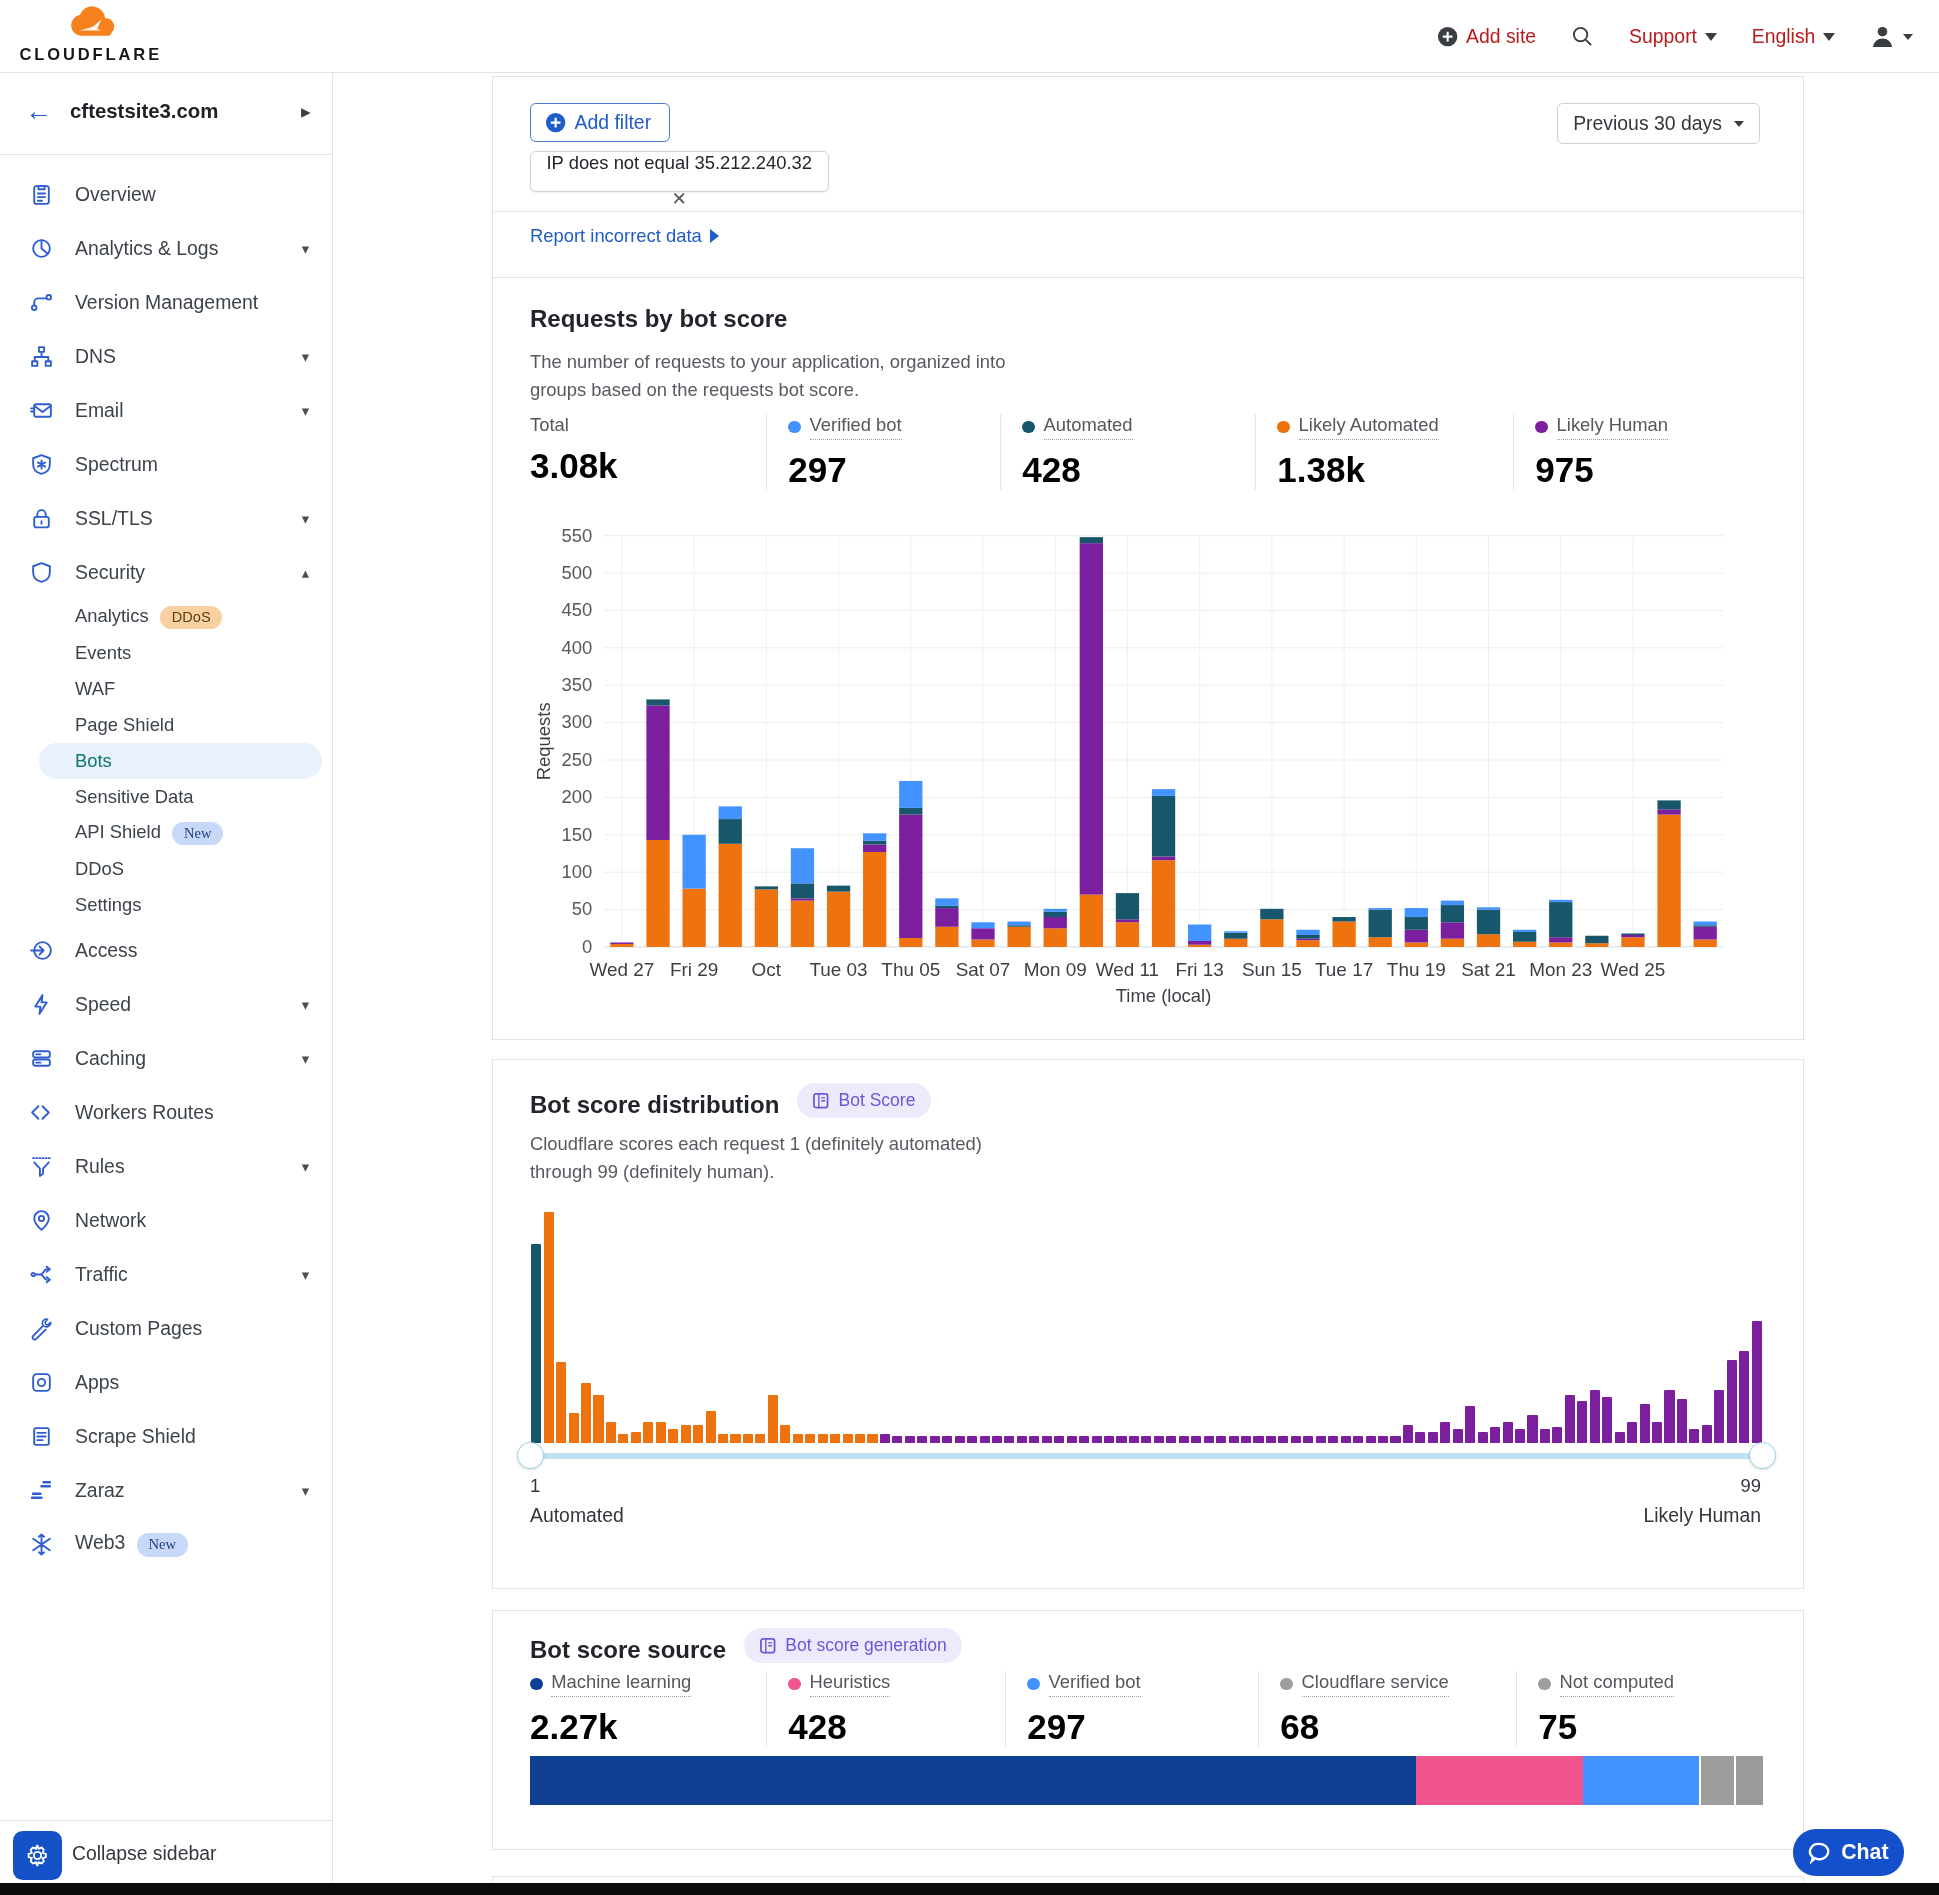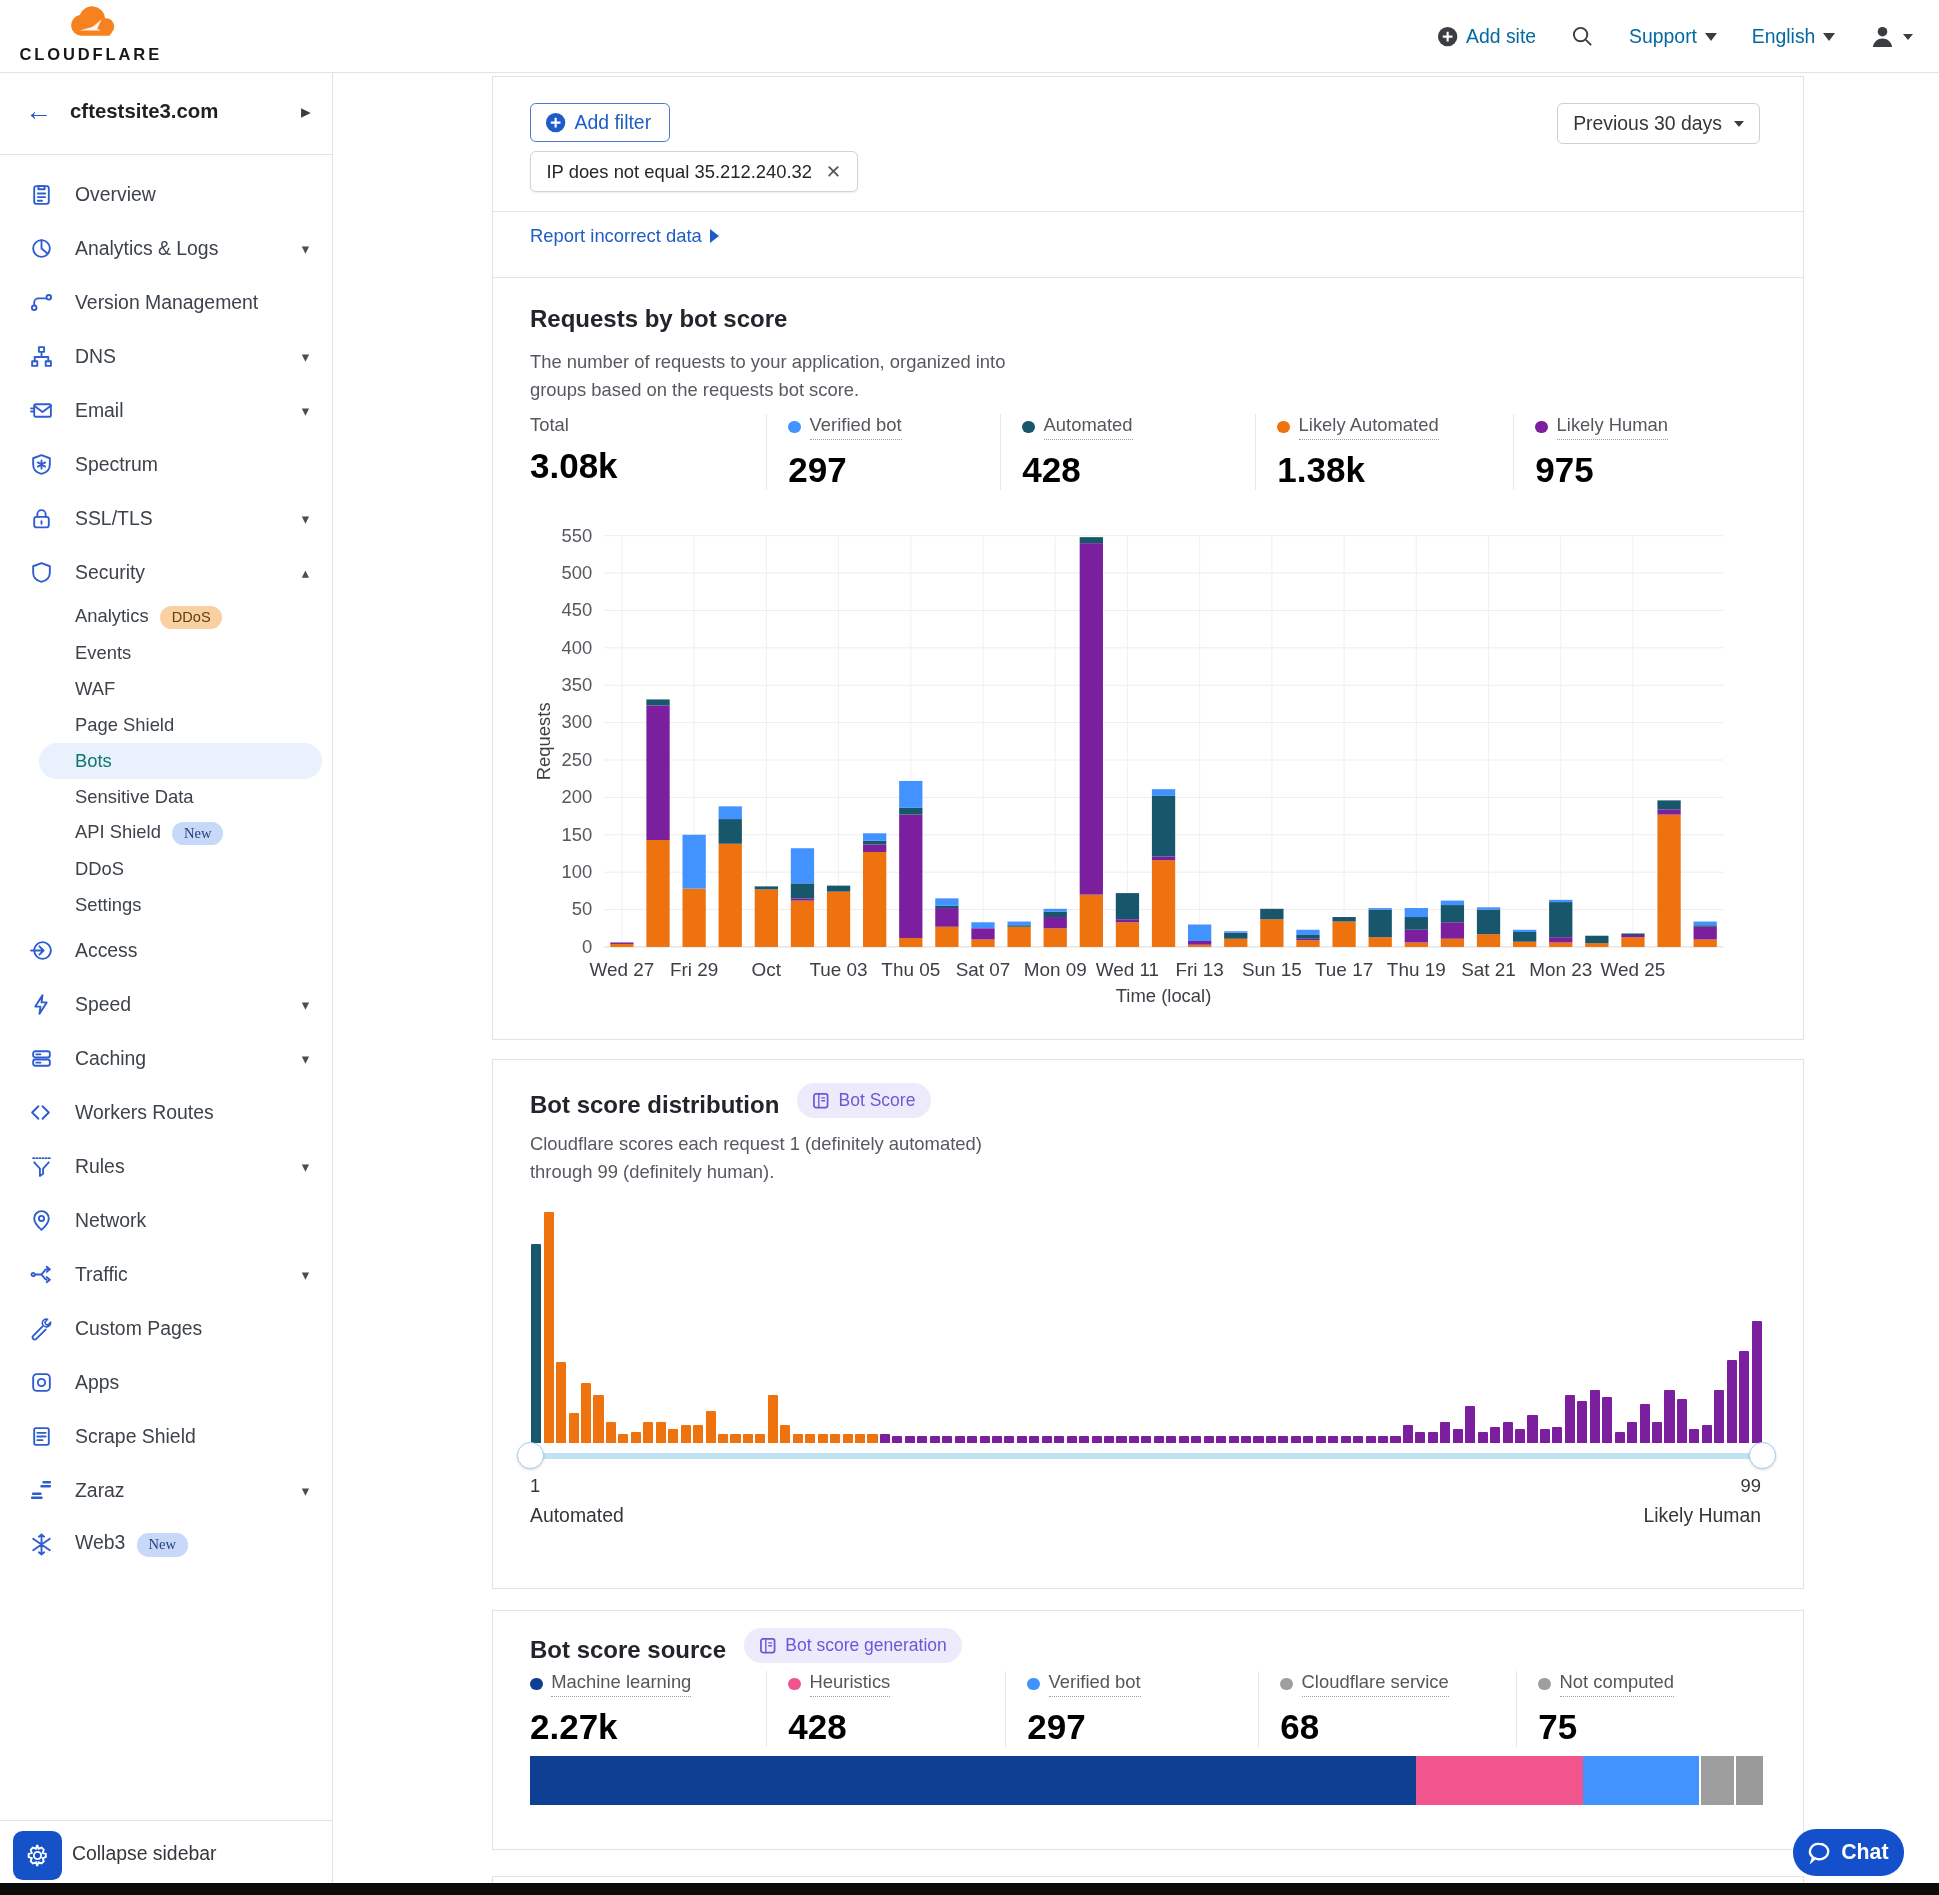--- a/index.html
+++ b/index.html
@@ -5,21 +5,21 @@
   * { margin:0; padding:0; box-sizing:border-box; }
   html,body { background:#fff; font-family:"Liberation Sans", sans-serif; }
   #app { position:relative; width:1940px; height:1895px; background:#fff; overflow:hidden; }
 
   
   #header { position:absolute; left:0; top:0; width:1940px; height:73px; background:#fff; border-bottom:1px solid #e3e3e3; z-index:30; }
   #logo { position:absolute; left:19.4px; top:3.9px; width:146px; height:64px; }
   #logo .cloud { position:absolute; left:45px; top:1.9px; width:56px; height:35px; }
   #logo .word { position:absolute; left:0px; top:41px; font-size:16.5px; font-weight:bold; letter-spacing:2.9px; color:#17181a; }
   .hdr-right { position:absolute; top:0; height:73px; display:flex; align-items:center; gap:35px; right:27px; }
-  .hdr-item { display:flex; align-items:center; gap:7.8px; font-size:19.4px; color:#0369a1; cursor:pointer; }
+  .hdr-item { display:flex; align-items:center; gap:7.8px; font-size:19.4px; color:#b91c1c; cursor:pointer; }
   .caret { width:0; height:0; border-left:6.8px solid transparent; border-right:6.8px solid transparent; border-top:8.7px solid #3a3d42; display:inline-block; }
   .caret.sm { border-left-width:5.8px; border-right-width:5.8px; border-top-width:6.8px; }
 
   
   #sidebar { position:absolute; left:0; top:73px; width:333px; height:1810px; background:#fff; border-right:1px solid #e3e3e3; }
   #site-row { position:absolute; left:0; top:0; width:100%; height:82px; border-bottom:1px solid #e3e3e3; }
   #back-arrow { position:absolute; left:25px; top:23px; color:#1f5cc7; font-size:27px; cursor:pointer; }
   #site-name { position:absolute; left:70px; top:27px; font-size:20.4px; font-weight:bold; color:#1e2126; }
   #site-caret { position:absolute; right:21.3px; top:27px; color:#3a3d42; font-size:19.4px; cursor:pointer; }
   #nav { position:absolute; left:0; top:94px; width:100%; }
@@ -40,21 +40,21 @@
 
   
   .card { position:absolute; left:492px; width:1312px; background:#fff; border:1px solid #e3e3e3; }
   #card-filter { top:76px; height:206px; }
   #card-requests { top:277px; height:763px; }
   #card-dist { top:1059px; height:530px; }
   #card-source { top:1610px; height:240px; }
   #next-card-line { position:absolute; left:492px; top:1876px; width:1312px; height:6.8px; border:1px solid #e3e3e3; border-bottom:none; background:#fff; }
 
   #add-filter-btn { position:absolute; left:37px; top:26px; height:39px; padding:0 17.5px 0 13.6px; border:1px solid #4a78d0; border-radius:5.8px; color:#1f5cc7; font-size:19.4px; display:flex; align-items:center; gap:8.7px; background:#fff; cursor:pointer; }
-  #filter-chip { position:absolute; left:37px; top:74px; height:41px; padding:0 15.5px; border:1px solid #d2d2d2; border-radius:5.8px; box-shadow:0 1px 1.9px rgba(0,0,0,.07); font-size:18.4px; color:#24262b; display:flex; align-items:center; gap:13.6px; background:#fff; }
+  #filter-chip { position:absolute; left:37px; top:74px; height:41px; padding:0 15.5px; border:1px solid #d2d2d2; border-radius:5.8px; box-shadow:0 1px 1.9px rgba(0,0,0,.07); font-size:18.4px; color:#24262b; display:flex; align-items:center; gap:13.6px; background:#fff;flex-direction:column; }
   #chip-close { color:#55585e; font-size:18.4px; cursor:pointer; }
   #range-btn { position:absolute; right:43px; top:26px; height:41px; padding:0 15.5px; border:1px solid #cfcfcf; border-radius:5.8px; font-size:19.4px; color:#33363b; display:flex; align-items:center; gap:11.6px; background:#fff; cursor:pointer; }
   #filter-divider { position:absolute; left:0; top:134px; width:100%; height:1px; background:#e6e6e6; }
   #report-link { position:absolute; left:37px; top:148px; font-size:18.4px; color:#1f5cc7; display:flex; align-items:center; gap:8.7px; cursor:pointer; }
   .tri-right { width:0; height:0; border-top:7.8px solid transparent; border-bottom:7.8px solid transparent; border-left:9.7px solid #1f5cc7; display:inline-block; }
 
   .card-title { font-size:24px; font-weight:bold; color:#21242a; }
   .card-desc { font-size:18.4px; color:#56595f; line-height:28px; }
   .pill-badge { display:inline-flex; align-items:center; gap:8.7px; height:35px; padding:0 15.5px; border-radius:17.5px; background:#edebfb; color:#6a58d8; font-size:17.5px; position:relative; top:-3.9px; cursor:pointer; }
 

